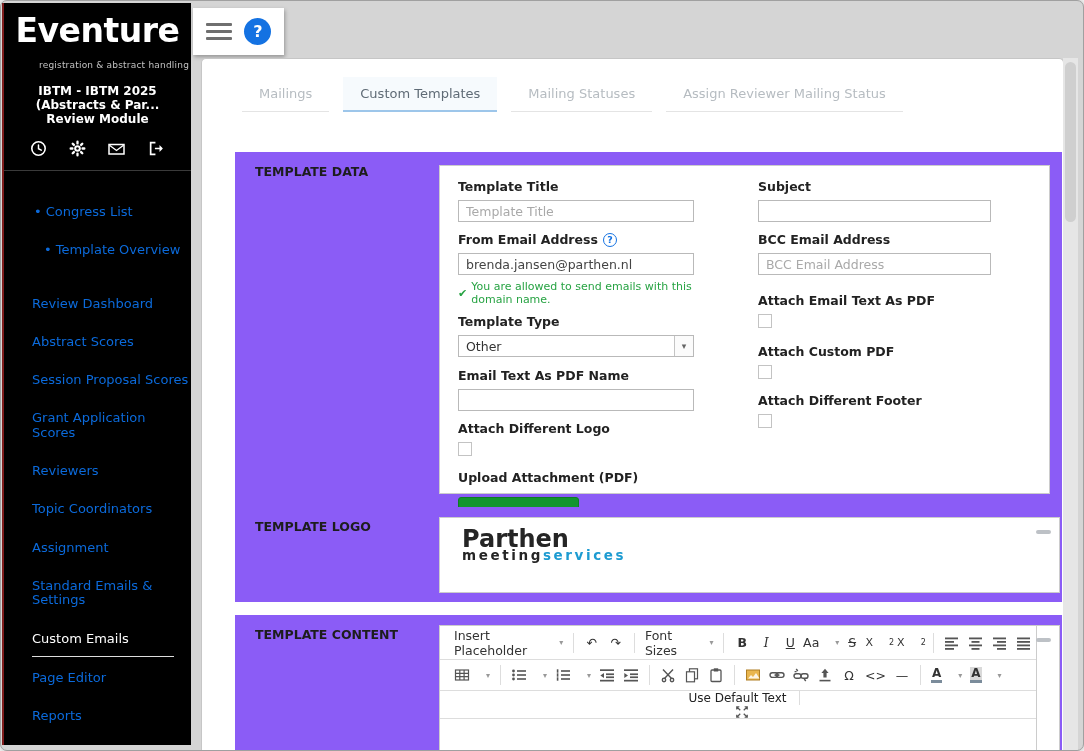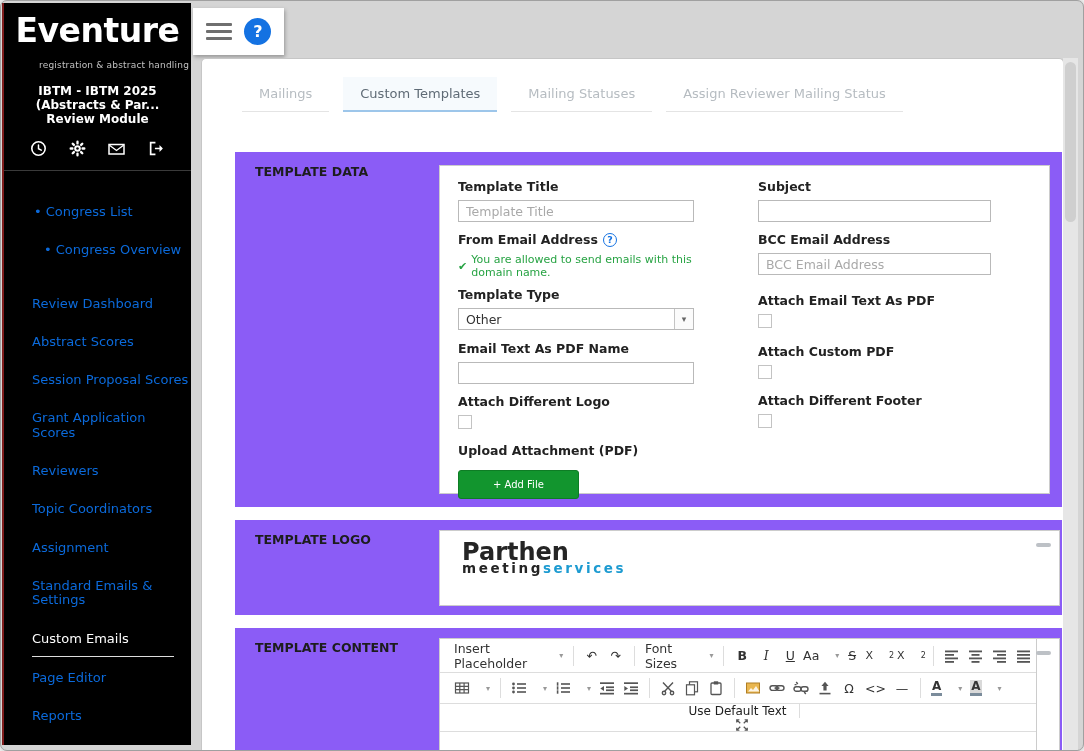--- a/index.html
+++ b/index.html
@@ -42,21 +42,21 @@
   .scroll-track{ position:absolute; right:5px; top:57px; width:15px; height:694px; background:#e6e6e6; }
   .scroll-thumb{ position:absolute; left:2px; top:4px; width:11px; height:160px; background:#cfcfcf; border-radius:6px; }
 
   .tabs{ display:flex; gap:14px; padding:18px 0 0 40px; }
   .tab{ font-size:13px; color:#b6bcc1; padding:9px 17px 10px; border-bottom:1px solid #e4e4e4; cursor:pointer; white-space:nowrap; }
   .tab.active{ color:#5f6b76; background:#f6fafd; border-bottom:2px solid #9dc6ea; padding-bottom:9px; }
 
   .panel{ position:relative; margin-left:33px; width:827px; background:#8b5cf6; }
   .panel-heading{ position:absolute; top:12px; left:20px; font-size:12.5px; font-weight:700; color:#1d1d1d; }
   .p1{ margin-top:40px; height:355px; }
-  .p2{ margin-top:13px; height:95px; }
+  .p2{ height:95px; }
   .p3{ margin-top:13px; height:300px; }
   .card{ position:absolute; left:204px; background:#fff; border:1px solid #ccc; }
   .p1 .card{ top:13px; width:611px; height:329px; display:flex; padding:13px 0 0 18px; }
   .p2 .card{ top:10px; width:621px; height:76px; }
   .p3 .card{ top:10px; width:621px; height:280px; }
   .panel-dash{ position:absolute; top:12px; right:8px; width:15px; height:4px; background:#bdc1c6; border-radius:2px; cursor:pointer; }
 
   
   .col-left{ width:236px; }
   .col-right{ width:233px; margin-left:64px; }
@@ -141,21 +141,21 @@
         <svg class="ticon" width="17" height="17" viewBox="0 0 16 16">
             <path d="M7 2.5H2.5v11H7" stroke="#fff" stroke-width="1.6" fill="none"></path>
             <path d="M6.5 8h6.5" stroke="#fff" stroke-width="1.6"></path>
             <path d="M10.8 4.8L14 8l-3.2 3.2z" fill="#fff"></path>
           </svg>
       </span>
     </div>
     <div class="sb-divider"></div>
     <nav class="sb-nav">
       <div class="nav-item indent1"><span class="bullet">•</span><span>Congress List</span></div>
-      <div class="nav-item indent2"><span class="bullet">•</span><span>Congress Overview</span></div>
+      <div class="nav-item indent2"><span class="bullet">•</span><span>Template Overview</span></div>
       <div class="nav-item gap-top"><span>Review Dashboard</span></div>
       <div class="nav-item"><span>Abstract Scores</span></div>
       <div class="nav-item"><span>Session Proposal Scores</span></div>
       <div class="nav-item"><span>Grant Application Scores</span></div>
       <div class="nav-item"><span>Reviewers</span></div>
       <div class="nav-item"><span>Topic Coordinators</span></div>
       <div class="nav-item"><span>Assignment</span></div>
       <div class="nav-item"><span>Standard Emails &amp; Settings</span></div>
       <div class="nav-item active"><span>Custom Emails</span></div>
       <div class="nav-item"><span>Page Editor</span></div>
@@ -185,20 +185,21 @@
     <section class="panel p1">
       <div class="panel-heading">TEMPLATE DATA</div>
       <div class="card">
         <div class="col-left">
           <div class="f-label">Template Title</div>
           <input class="t-input" type="text" placeholder="Template Title" style="">
           <div class="f-label mt10">
             <span>From Email Address</span>
             <span class="help-mini">?</span>
           </div>
+          <input class="t-input" type="text" value="brenda.jansen@parthen.nl" style="">
           <div class="validation">
             <span class="check">✔</span>
             <span>You are allowed to send emails with this domain name.</span>
           </div>
           <div class="f-label mt8">Template Type</div>
           <div class="select">
             <span class="sel-value">Other</span>
             <span class="sel-btn">▾</span>
           </div>
           <div class="f-label mt11">Email Text As PDF Name</div>

